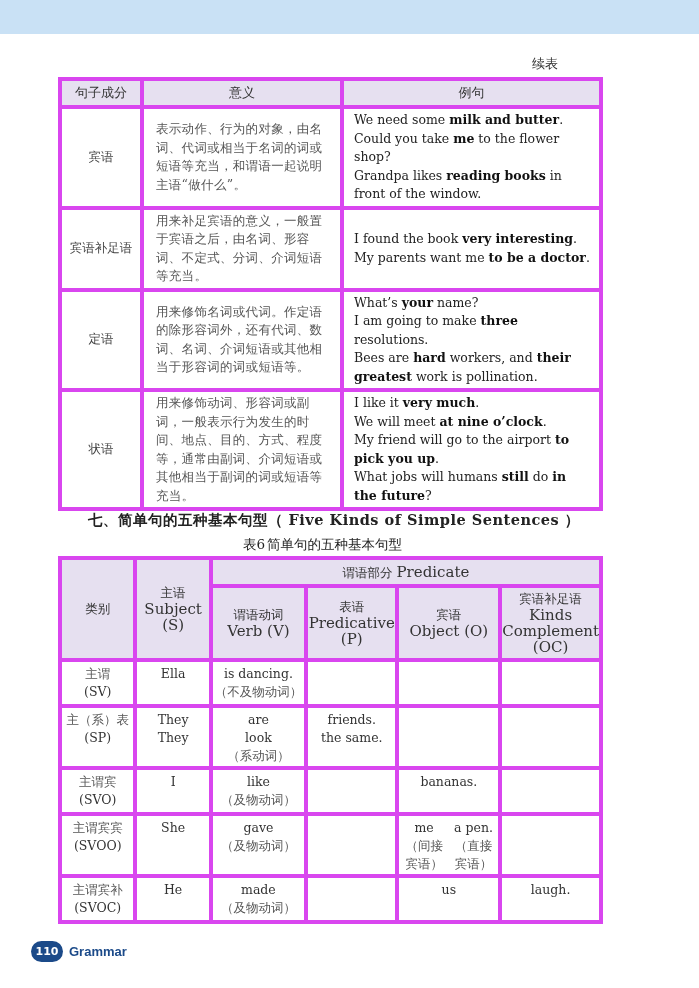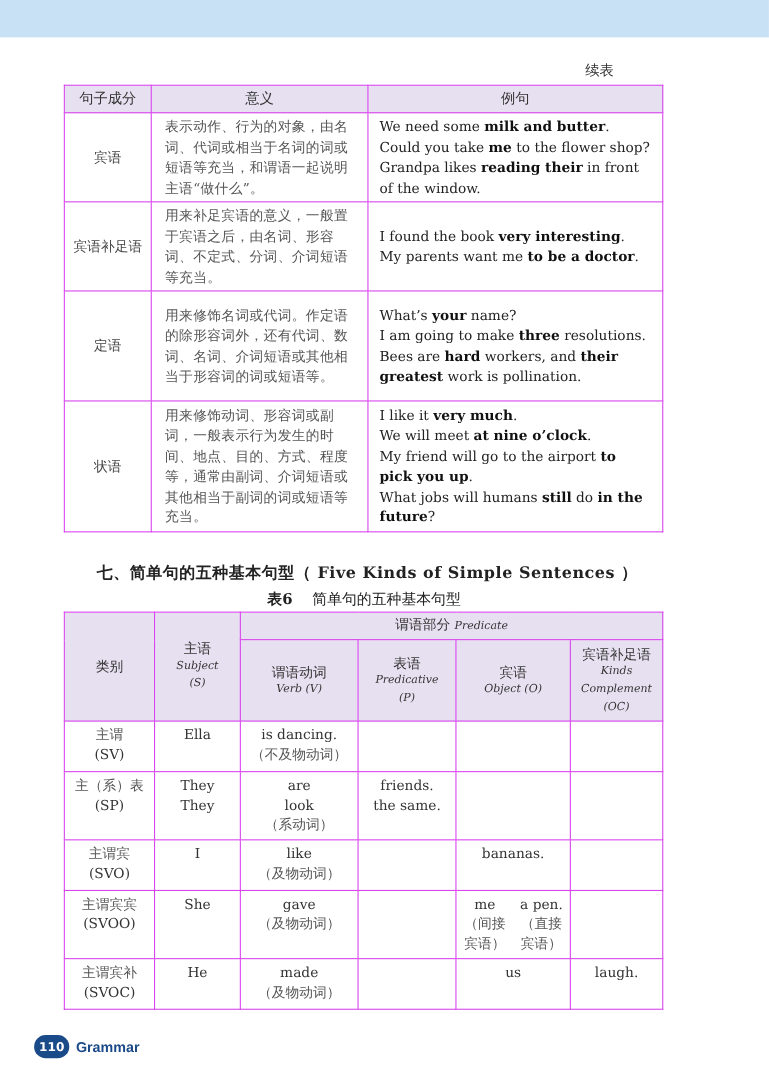--- a/index.html
+++ b/index.html
@@ -4,39 +4,39 @@
 <style>
   html, body { margin: 0; padding: 0; }
   body {
     width: 699px; height: 988px; position: relative; overflow: hidden;
     background: #ffffff; color: #333;
     font-family: "DejaVu Serif", "Liberation Serif", serif;
   }
   .top-band { position: absolute; left: 0; top: 0; width: 699px; height: 34px; background: #c9e1f5; }
   .cont-label { position: absolute; left: 532px; top: 55px; font-size: 13px; color: #333; }
   table { border-collapse: collapse; position: absolute; }
-  td, th { border: 1px solid #d946ef; padding: 0; vertical-align: middle; }
+  td, th { border: 4px solid #d946ef; padding: 0; vertical-align: middle; }
   th { background: #e6e0f0; font-weight: normal; }
 
   
   #t1 { left: 58px; top: 77px; width: 545px; font-size: 12.5px; }
   #t1 th { height: 24px; font-size: 13px; color: #333; }
   #t1 td.c1 { width: 77px; text-align: center; color: #444; }
   #t1 td.c2 { width: 178px; padding: 2px 6px 2px 12px; color: #555; line-height: 18.5px; font-size: 12.5px; letter-spacing: 0.3px; }
   #t1 td.c3 { padding: 2px 8px 2px 10px; color: #222; line-height: 18.5px; font-size: 12.5px; }
   #t1 b { font-weight: bold; color: #111; }
 
   .section-title { position: absolute; left: 88px; top: 511px; font-size: 14.5px; font-weight: bold; color: #222; letter-spacing: 0.5px; }
   .table-caption { position: absolute; left: 243px; top: 536px; font-size: 13.5px; color: #222; }
-  .table-caption .num { font-weight: bold; margin-right: 18px; }
+  .table-caption .num { font-weight: normal; margin-right: 2px; }
 
   
   #t2 { left: 58px; top: 556px; width: 545px; font-size: 12.5px; text-align: center; }
   #t2 th { color: #333; line-height: 16px; }
-  #t2 th .en { font-size: 10px; font-style: italic; }
+  #t2 th .en { font-size: 15px; }
   #t2 th.pred { height: 24px; font-size: 12.5px; }
   #t2 td { color: #333; vertical-align: top; padding-top: 3px; line-height: 18px; }
   #t2 td .cn { color: #555; font-family: Liberation Serif, serif; }
   .oo { display: flex; justify-content: space-around; }
   .footer { position: absolute; left: 31px; top: 941px; display: flex; align-items: center; }
   .page-badge { width: 32px; height: 21px; border-radius: 11px; background: #1b4a89; color: #fff; font-family: "DejaVu Sans", sans-serif; font-size: 11px; font-weight: bold; display: flex; align-items: center; justify-content: center; }
   .footer-label { margin-left: 6px; font-family: Liberation Sans, sans-serif; font-size: 13px; font-weight: bold; color: #1b4a89; }
 </style>
 </head>
 <body>
@@ -47,21 +47,21 @@
 <table id="t1">
   <tbody>
       <tr>
     <th style="width:78px">句子成分</th>
     <th style="width:196px">意义</th>
     <th>例句</th>
   </tr>
   <tr style="height:81px">
     <td class="c1">宾语</td>
     <td class="c2">表示动作、行为的对象，由名词、代词或相当于名词的词或短语等充当，和谓语一起说明主语“做什么”。</td>
-    <td class="c3">We need some <b>milk and butter</b>.<br>Could you take <b>me</b> to the flower shop?<br>Grandpa likes <b>reading their</b> in front of the window.</td>
+    <td class="c3">We need some <b>milk and butter</b>.<br>Could you take <b>me</b> to the flower shop?<br>Grandpa likes <b>reading books</b> in front of the window.</td>
   </tr>
   <tr style="height:81px">
     <td class="c1">宾语补足语</td>
     <td class="c2">用来补足宾语的意义，一般置于宾语之后，由名词、形容词、不定式、分词、介词短语等充当。</td>
     <td class="c3">I found the book <b>very interesting</b>.<br>My parents want me <b>to be a doctor</b>.</td>
   </tr>
   <tr style="height:100px">
     <td class="c1">定语</td>
     <td class="c2">用来修饰名词或代词。作定语的除形容词外，还有代词、数词、名词、介词短语或其他相当于形容词的词或短语等。</td>
     <td class="c3">What’s <b>your</b> name?<br>I am going to make <b>three</b> resolutions.<br>Bees are <b>hard</b> workers, and <b>their greatest</b> work is pollination.</td>

